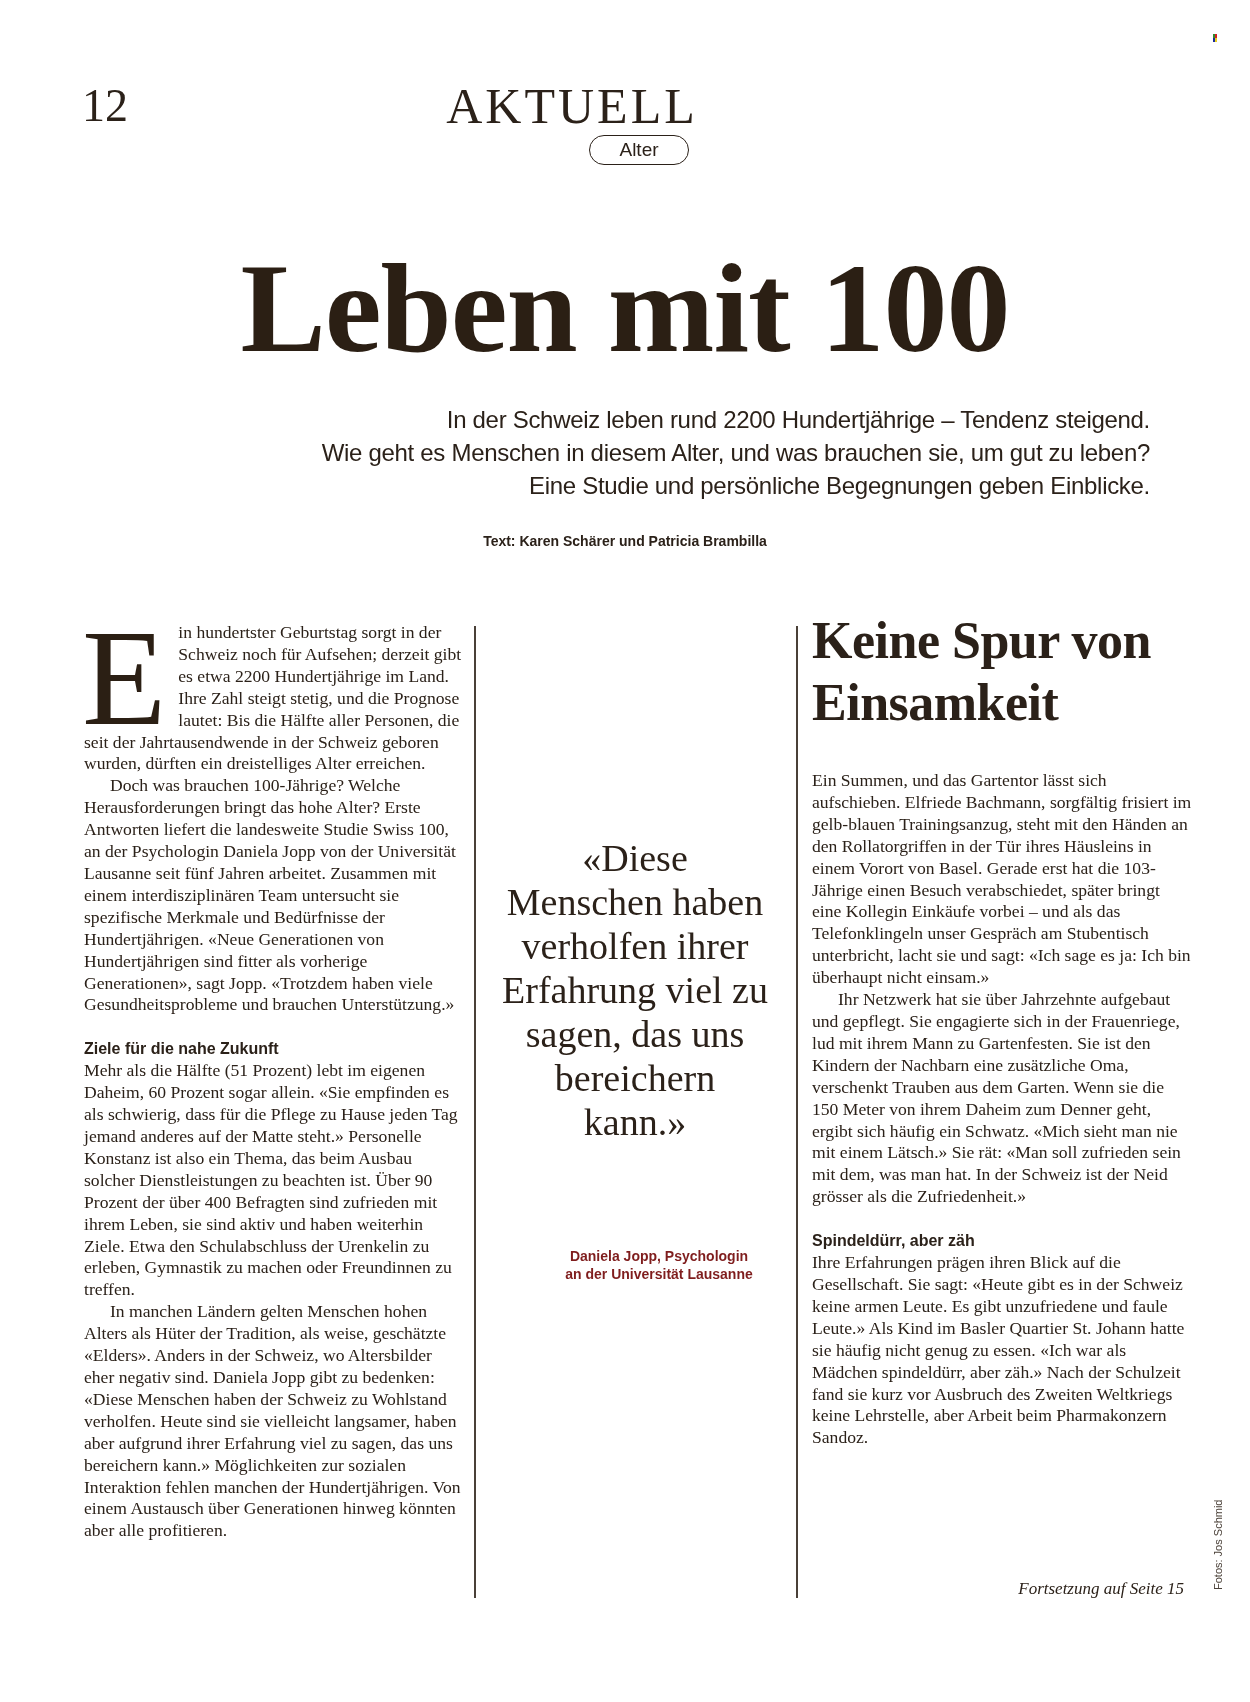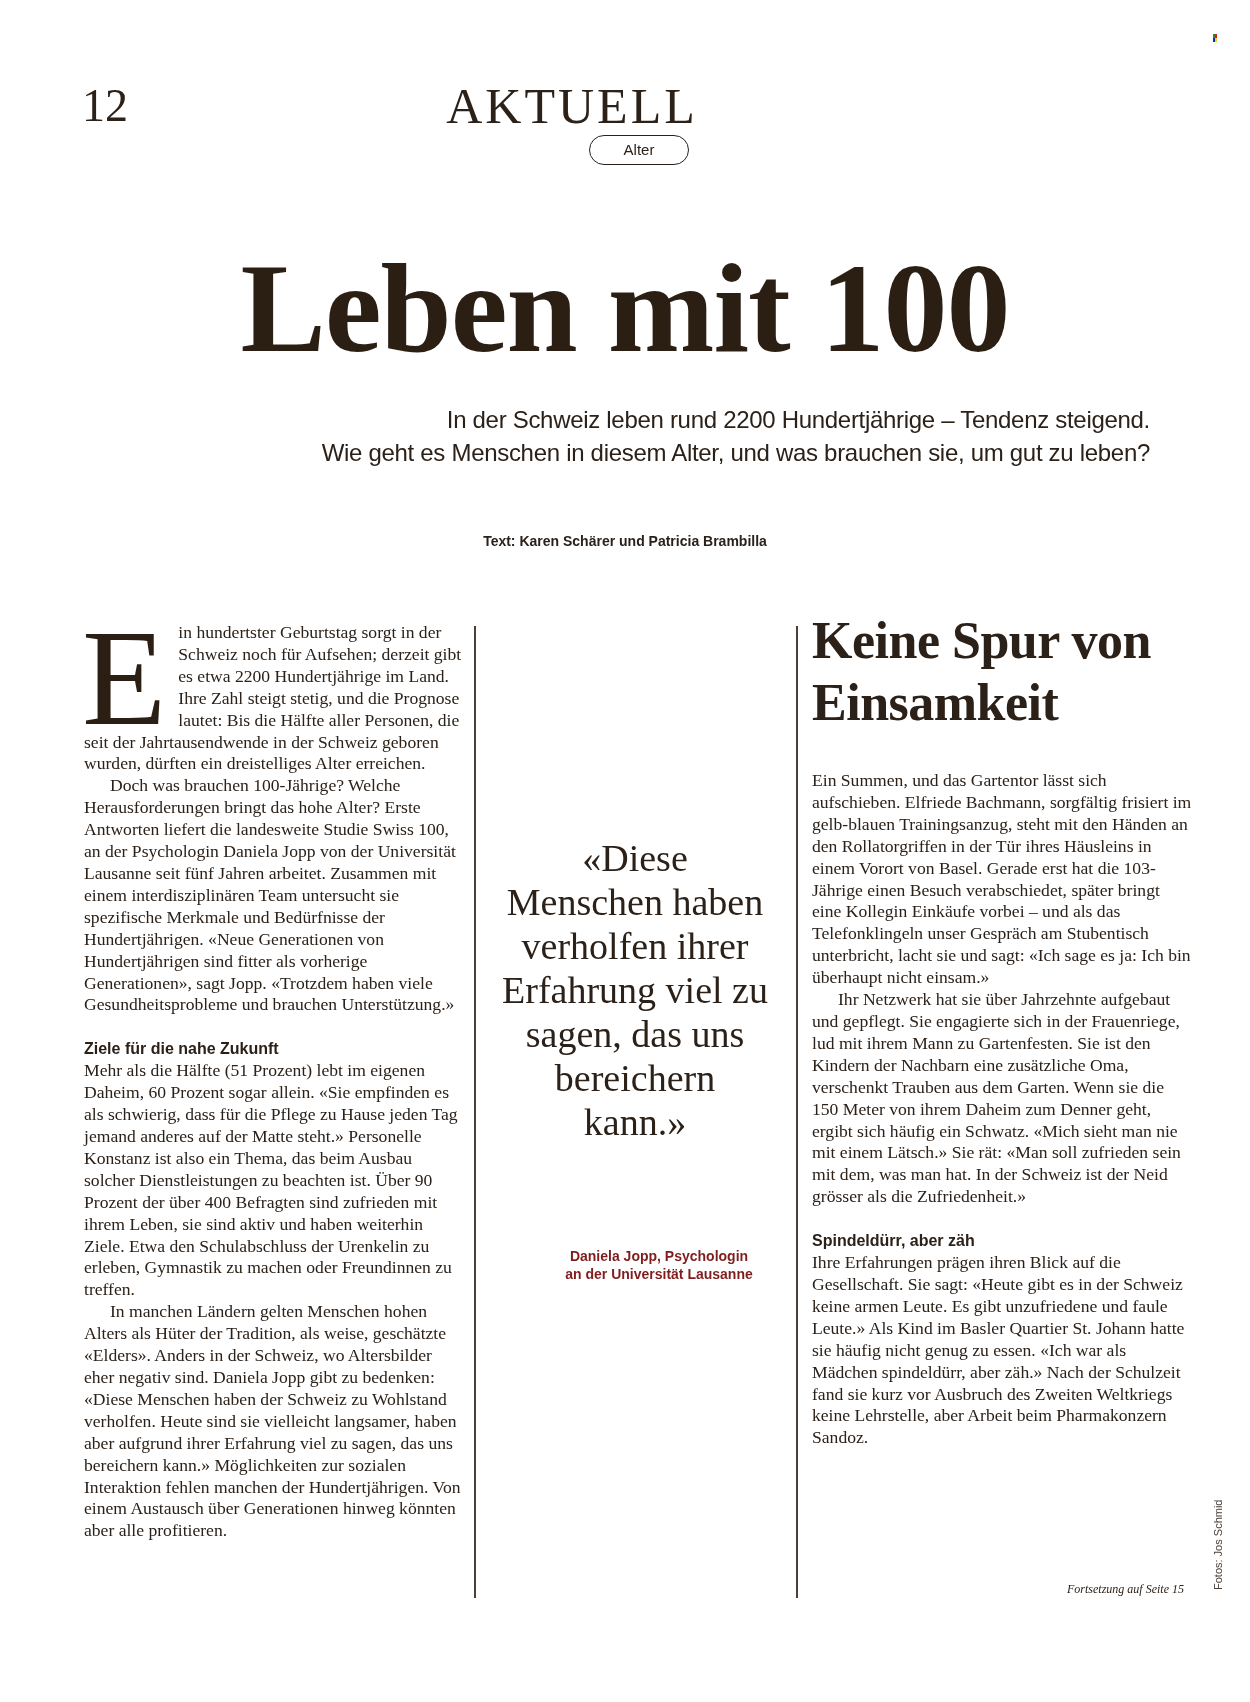--- a/index.html
+++ b/index.html
@@ -8,21 +8,21 @@
 
   .abs { position: absolute; }
 
   .color-mark { left: 1213px; top: 34px; width: 5px; height: 8px; }
   .color-mark span { position: absolute; width: 2px; height: 4px; }
 
   .page-number { left: 82px; top: 80px; font-family: "Liberation Serif", serif; font-size: 46px; line-height: 52px; color: #2b2119; }
 
   .section-title { left: 0; width: 1144px; top: 78px; text-align: center; font-family: "Liberation Serif", serif; font-size: 50px; letter-spacing: 3px; line-height: 56px; color: #2b2119; }
 
-  .section-tag { left: 589px; top: 135px; width: 100px; height: 30px; border: 1.5px solid #2b2119; border-radius: 15px; text-align: center; font-family: "Liberation Sans", sans-serif; font-size: 15px; line-height: 27px; color: #2b2119; }
+  .section-tag { left: 589px; top: 135px; width: 100px; height: 30px; border: 1.5px solid #2b2119; border-radius: 15px; text-align: center; font-family: "Liberation Sans", sans-serif; font-size: 19px; line-height: 27px; color: #2b2119; }
 
   .headline { left: 0; width: 1250px; top: 238px; text-align: center; font-family: "Liberation Serif", serif; font-size: 128px; line-height: 140px; color: #2b1f14; letter-spacing: -1px; }
 
   .lead { left: 100px; width: 1050px; top: 403px; text-align: right; font-family: "Liberation Sans", sans-serif; font-size: 24px; line-height: 33px; color: #2b2119; letter-spacing: -0.3px; }
 
   .byline { left: 0; width: 1250px; top: 532px; text-align: center; font-family: "Liberation Sans", sans-serif; font-weight: bold; font-size: 14px; line-height: 18px; color: #2b2119; }
 
   .body-text { font-family: "Liberation Serif", serif; font-size: 17.6px; line-height: 21.9px; color: #2b2119; }
   .body-text p { margin: 0; }
   .body-text p.indent { text-indent: 26px; }
@@ -36,21 +36,21 @@
   .rule-right { left: 796px; top: 626px; height: 972px; }
 
   .pullquote { left: 500px; width: 270px; top: 836px; text-align: center; font-family: "Liberation Serif", serif; font-size: 38px; line-height: 44px; color: #2b2119; }
   .pullquote-attr { left: 524px; width: 270px; top: 1247px; text-align: center; font-family: "Liberation Sans", sans-serif; font-weight: bold; font-size: 14px; line-height: 18px; color: #7f1d1d; }
 
   .col-right { left: 812px; top: 610px; width: 380px; }
   .side-title { font-family: "Liberation Serif", serif; font-size: 52px; line-height: 62px; color: #2b2119; letter-spacing: -0.5px; }
   .side-lead { font-family: "Liberation Sans", sans-serif; font-size: 16.5px; line-height: 22px; margin-top: 14px; color: #2b2119; }
   .col-right .body-text { margin-top: 36px; }
 
-  .continued { left: 900px; width: 284px; top: 1578px; text-align: right; font-family: "Liberation Serif", serif; font-style: italic; font-size: 12px; line-height: 22px; color: #2b2119; }
+  .continued { left: 900px; width: 284px; top: 1578px; text-align: right; font-family: "Liberation Serif", serif; font-style: italic; font-size: 17px; line-height: 22px; color: #2b2119; }
 
   .photo-credit { left: 1212px; top: 1590px; transform-origin: left top; transform: rotate(-90deg); font-family: "Liberation Sans", sans-serif; font-size: 11px; line-height: 12px; color: #4a4038; white-space: nowrap; }
 </style>
 </head>
 <body>
 
 <div class="abs color-mark">
   <span style="left:0;top:0;background:#2e8b2e;"></span>
   <span style="left:2px;top:0;background:#d42020;"></span>
   <span style="left:0;top:4px;background:#1a2a9a;"></span>
@@ -59,20 +59,21 @@
 
 <div class="abs page-number">12</div>
 <div class="abs section-title">AKTUELL</div>
 <div class="abs section-tag">Alter</div>
 
 <h1 class="abs headline">Leben mit 100</h1>
 
 <div class="abs lead">
   <div>In der Schweiz leben rund 2200 Hundertjährige – Tendenz steigend.</div>
   <div>Wie geht es Menschen in diesem Alter, und was brauchen sie, um gut zu leben?</div>
+  <div>Eine Studie und persönliche Begegnungen geben Einblicke.</div>
 </div>
 
 <div class="abs byline">Text: Karen Schärer und Patricia Brambilla</div>
 
 <div class="abs col-left body-text">
   <span class="dropcap">E</span>
   <p>in hundertster Geburtstag sorgt in der Schweiz noch für Aufsehen; derzeit gibt es etwa 2200 Hundertjährige im Land. Ihre Zahl steigt stetig, und die Prognose lautet: Bis die Hälfte aller Personen, die seit der Jahrtausendwende in der Schweiz geboren wurden, dürften ein dreistelliges Alter erreichen.</p>
   <p class="indent">Doch was brauchen 100-Jährige? Welche Herausforderungen bringt das hohe Alter? Erste Antworten liefert die landesweite Studie Swiss 100, an der Psychologin Daniela Jopp von der Universität Lausanne seit fünf Jahren arbeitet. Zusammen mit einem interdisziplinären Team untersucht sie spezifische Merkmale und Bedürfnisse der Hundertjährigen. «Neue Generationen von Hundertjährigen sind fitter als vorherige Generationen», sagt Jopp. «Trotzdem haben viele Gesundheitsprobleme und brauchen Unterstützung.»</p>
   <div class="subhead">Ziele für die nahe Zukunft</div>
   <p>Mehr als die Hälfte (51 Prozent) lebt im eigenen Daheim, 60 Prozent sogar allein. «Sie empfinden es als schwierig, dass für die Pflege zu Hause jeden Tag jemand anderes auf der Matte steht.» Personelle Konstanz ist also ein Thema, das beim Ausbau solcher Dienstleistungen zu beachten ist. Über 90 Prozent der über 400 Befragten sind zufrieden mit ihrem Leben, sie sind aktiv und haben weiterhin Ziele. Etwa den Schulabschluss der Urenkelin zu erleben, Gymnastik zu machen oder Freundinnen zu treffen.</p>

